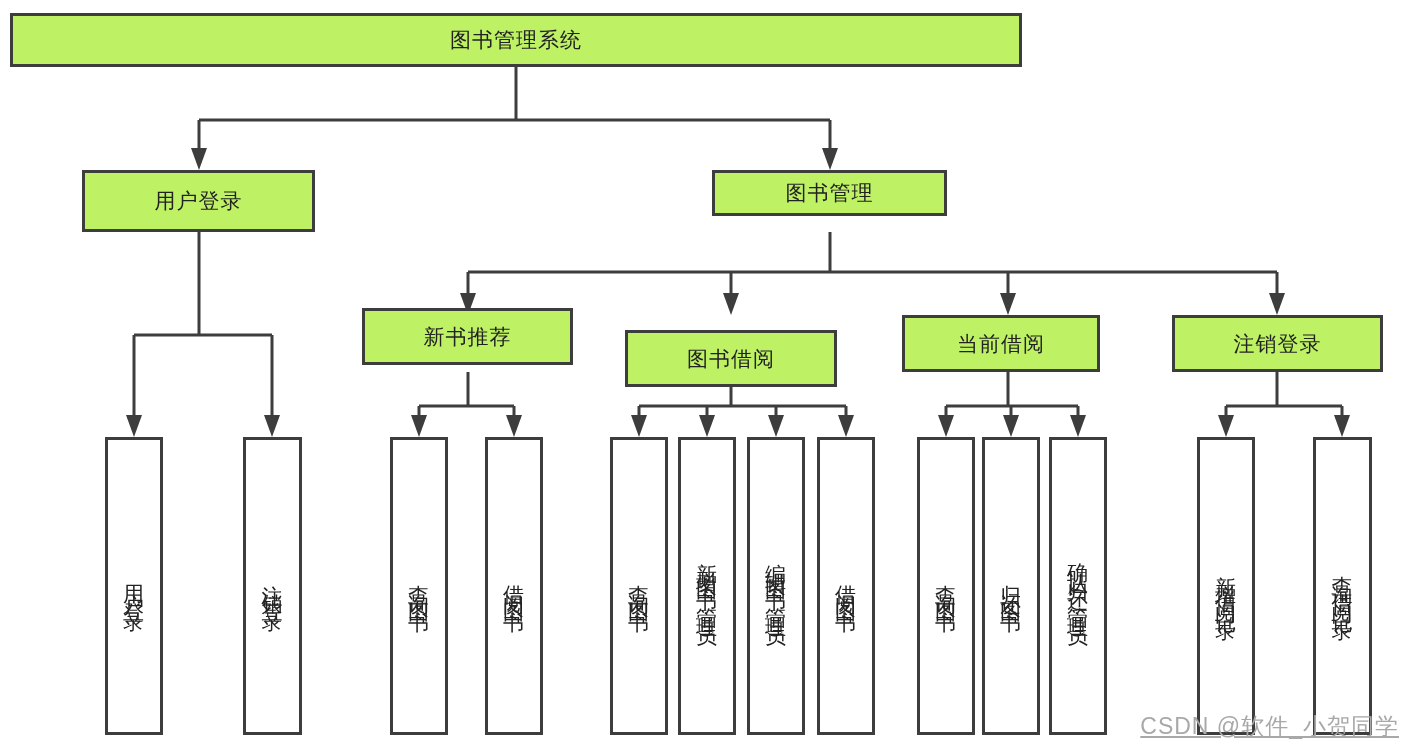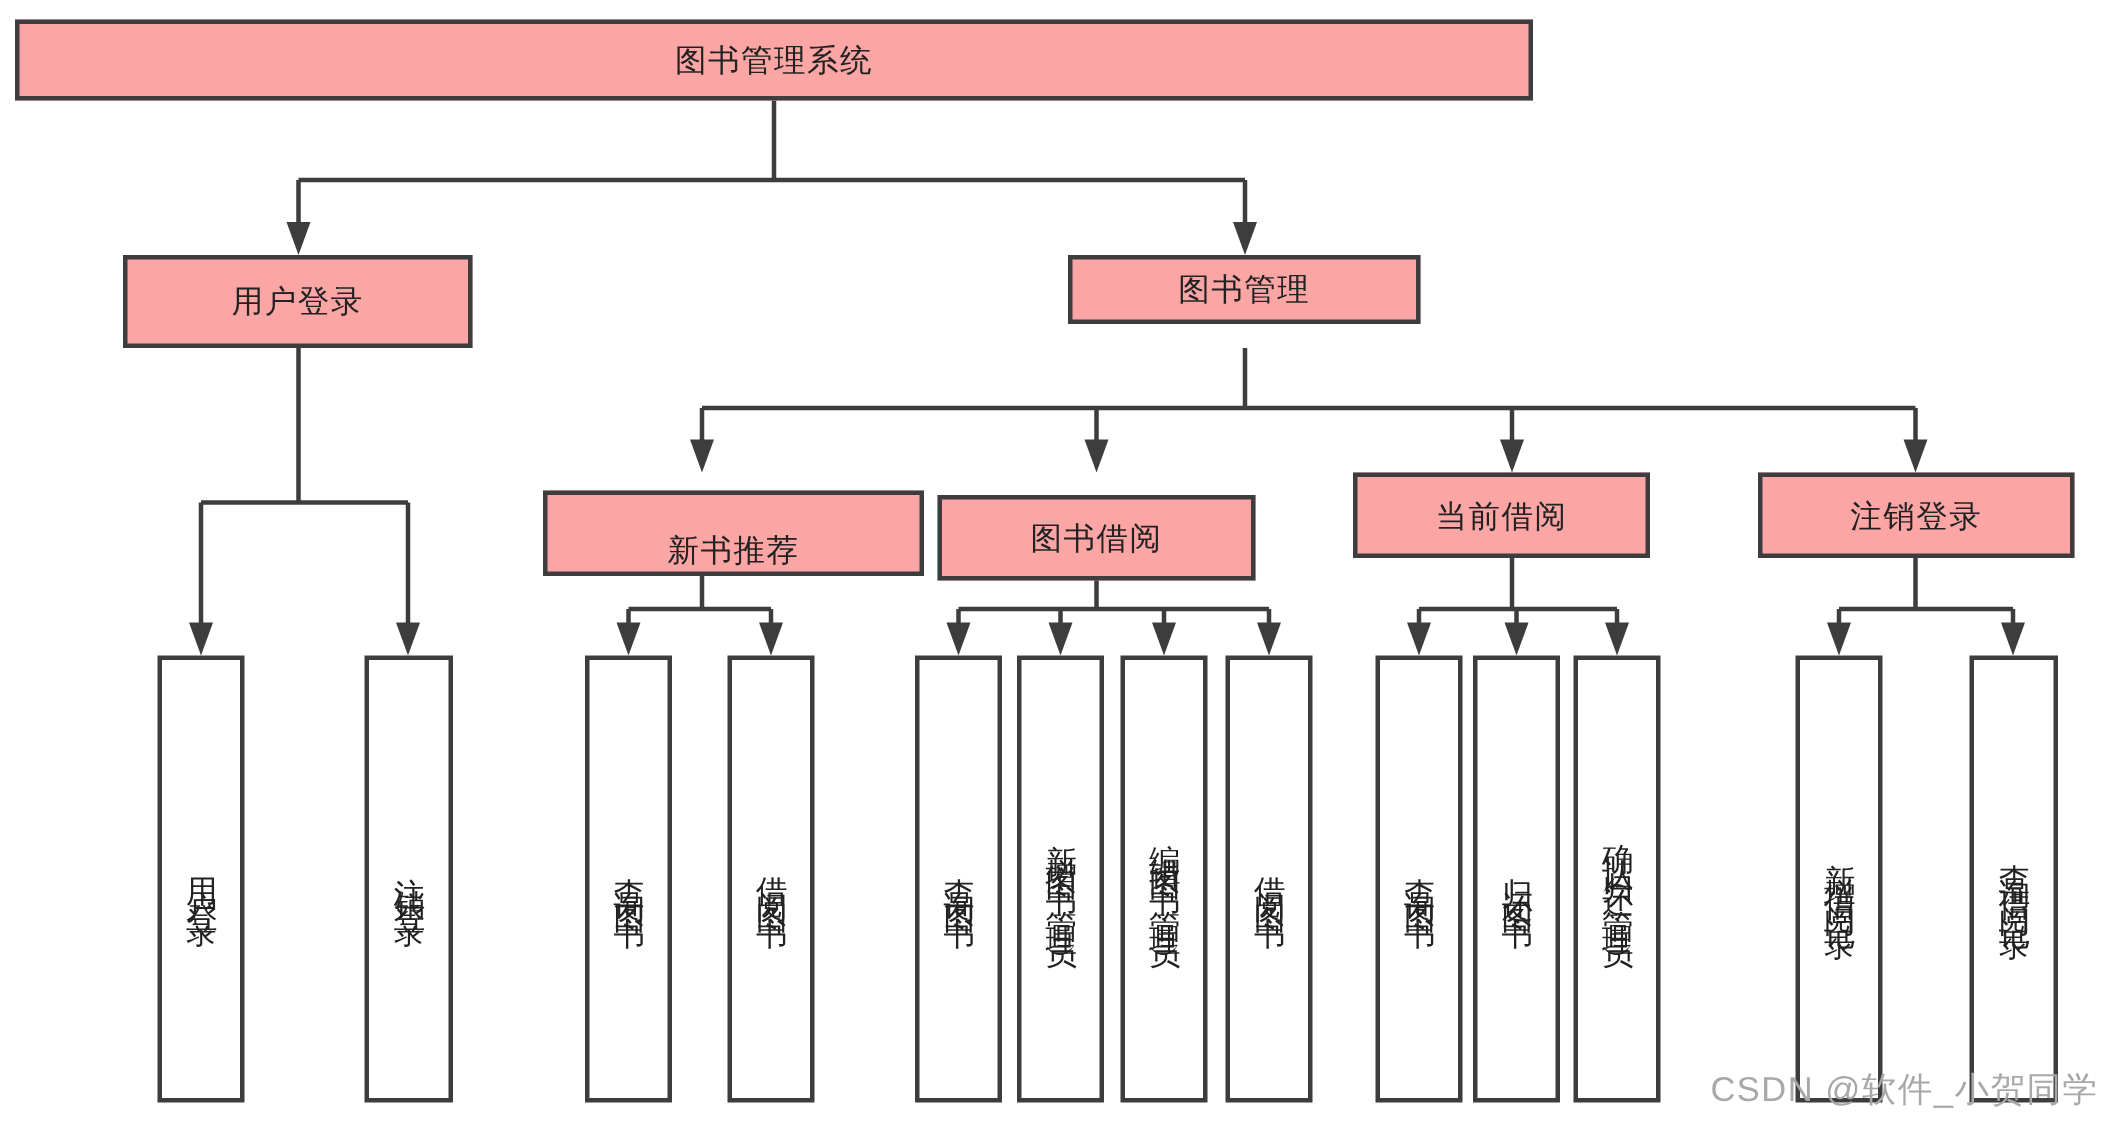--- a/index.html
+++ b/index.html
@@ -15,21 +15,21 @@
     background:#ffffff;
     overflow:hidden;
   }
   .wires{position:absolute;left:0;top:0;width:1405px;height:747px;}
   .wires line, .wires path{stroke:var(--line);stroke-width:3;fill:none;}
   .wires polygon{fill:var(--line);stroke:none;}
   .node{
     position:absolute;
     box-sizing:border-box;
     border:3px solid var(--line);
-    background:#fca5a5;
+    background:#bef264;
     display:flex;align-items:center;justify-content:center;
     font-size:21px;color:var(--text);
     letter-spacing:1px;
     z-index:2;
   }
   .vnode{
     position:absolute;
     box-sizing:border-box;
     border:3px solid var(--line);
     background:#ffffff;
@@ -44,20 +44,21 @@
     white-space:nowrap;
   }
   .watermark{
     position:absolute;
     right:6px;bottom:5px;
     font-size:23px;
     color:var(--wm);
     letter-spacing:1px;
     z-index:5;
     white-space:nowrap;
+    text-decoration:underline;
   }
 </style>
 </head>
 <body>
 
 <div class="canvas">
 
   <svg class="wires" viewBox="0 0 1405 747" xmlns="http://www.w3.org/2000/svg">
 
     <g>
@@ -138,21 +139,21 @@
     <span>图书管理系统</span>
   </div>
 
   <div class="node" style="left:82px;top:170px;width:233px;height:62px;">
     <span>用户登录</span>
   </div>
   <div class="node" style="left:712px;top:170px;width:235px;height:46px;">
     <span>图书管理</span>
   </div>
 
-  <div class="node" style="left:362px;top:327px;width:254px;height:57px;align-items:flex-end;">
+  <div class="node" style="left:362px;top:308px;width:211px;height:57px;">
     <span>新书推荐</span>
   </div>
   <div class="node" style="left:625px;top:315px;width:212px;height:57px;margin-top:15px;">
     <span>图书借阅</span>
   </div>
   <div class="node" style="left:902px;top:315px;width:198px;height:57px;">
     <span>当前借阅</span>
   </div>
   <div class="node" style="left:1172px;top:315px;width:211px;height:57px;">
     <span>注销登录</span>

